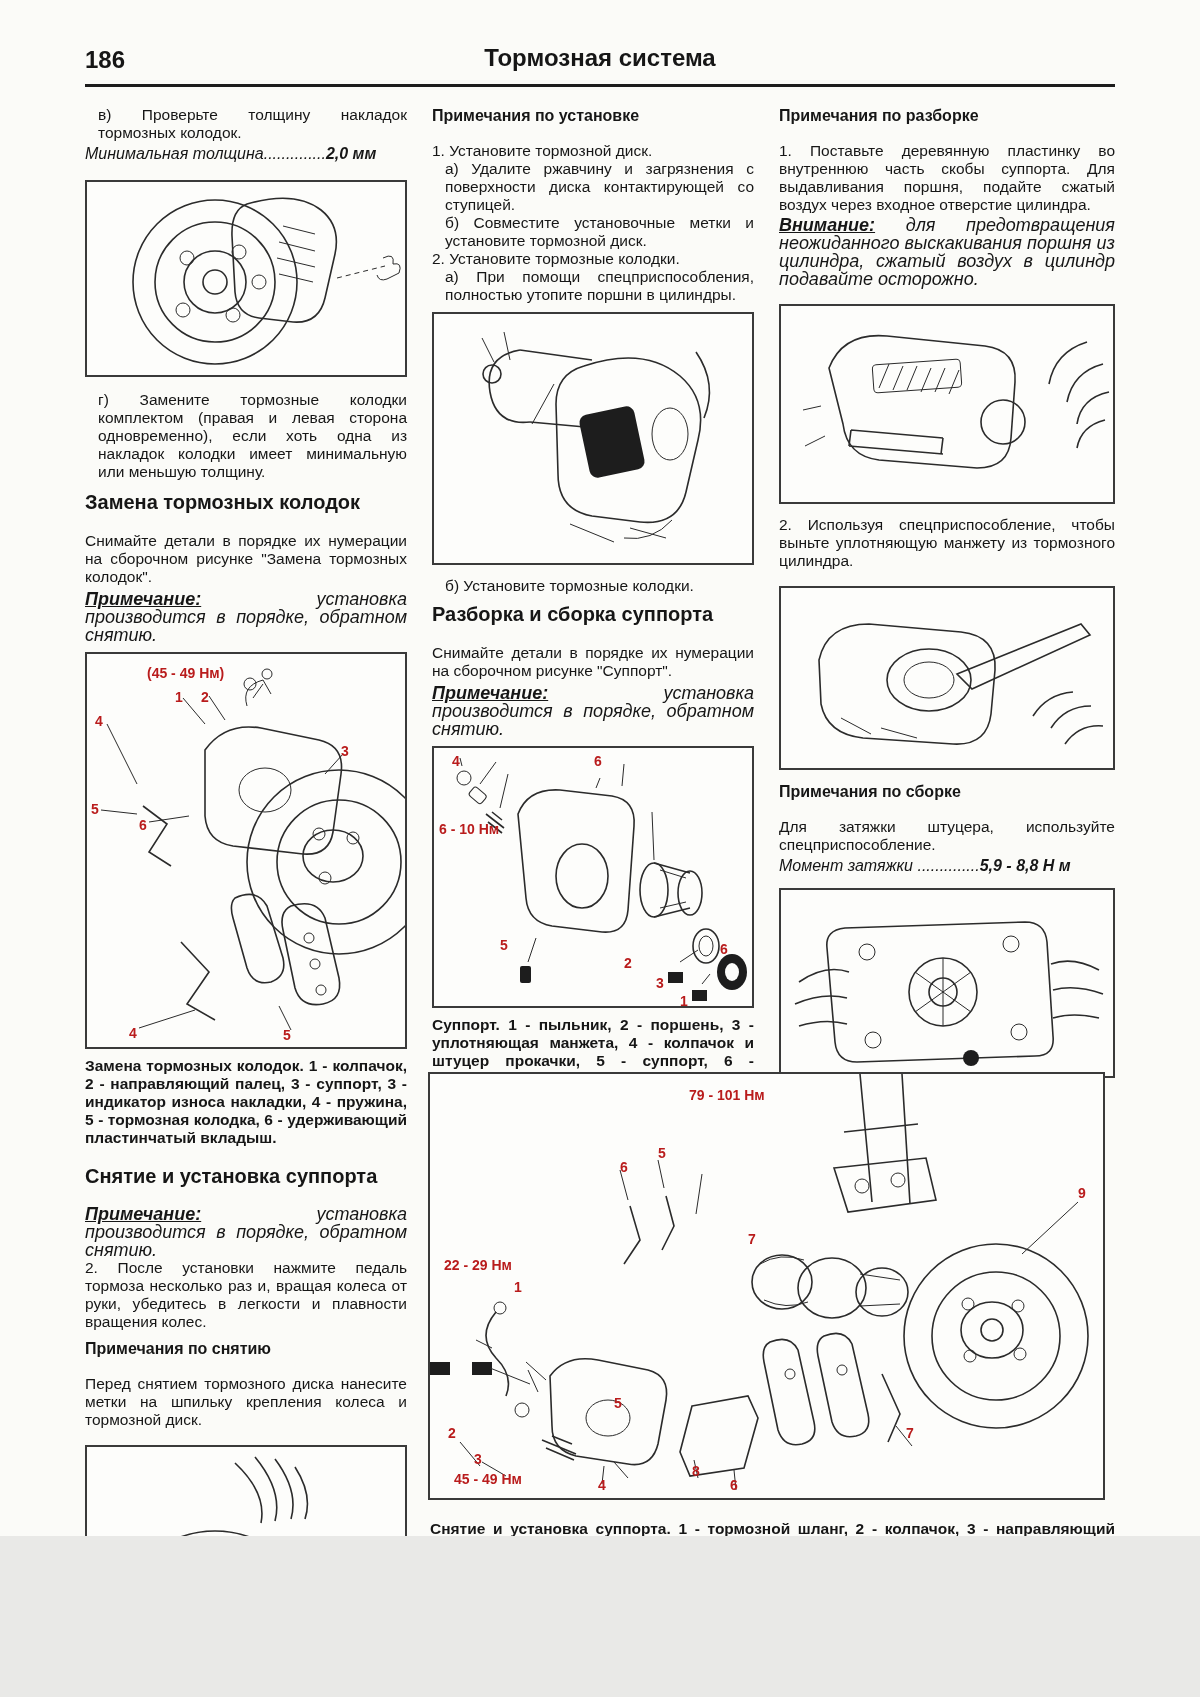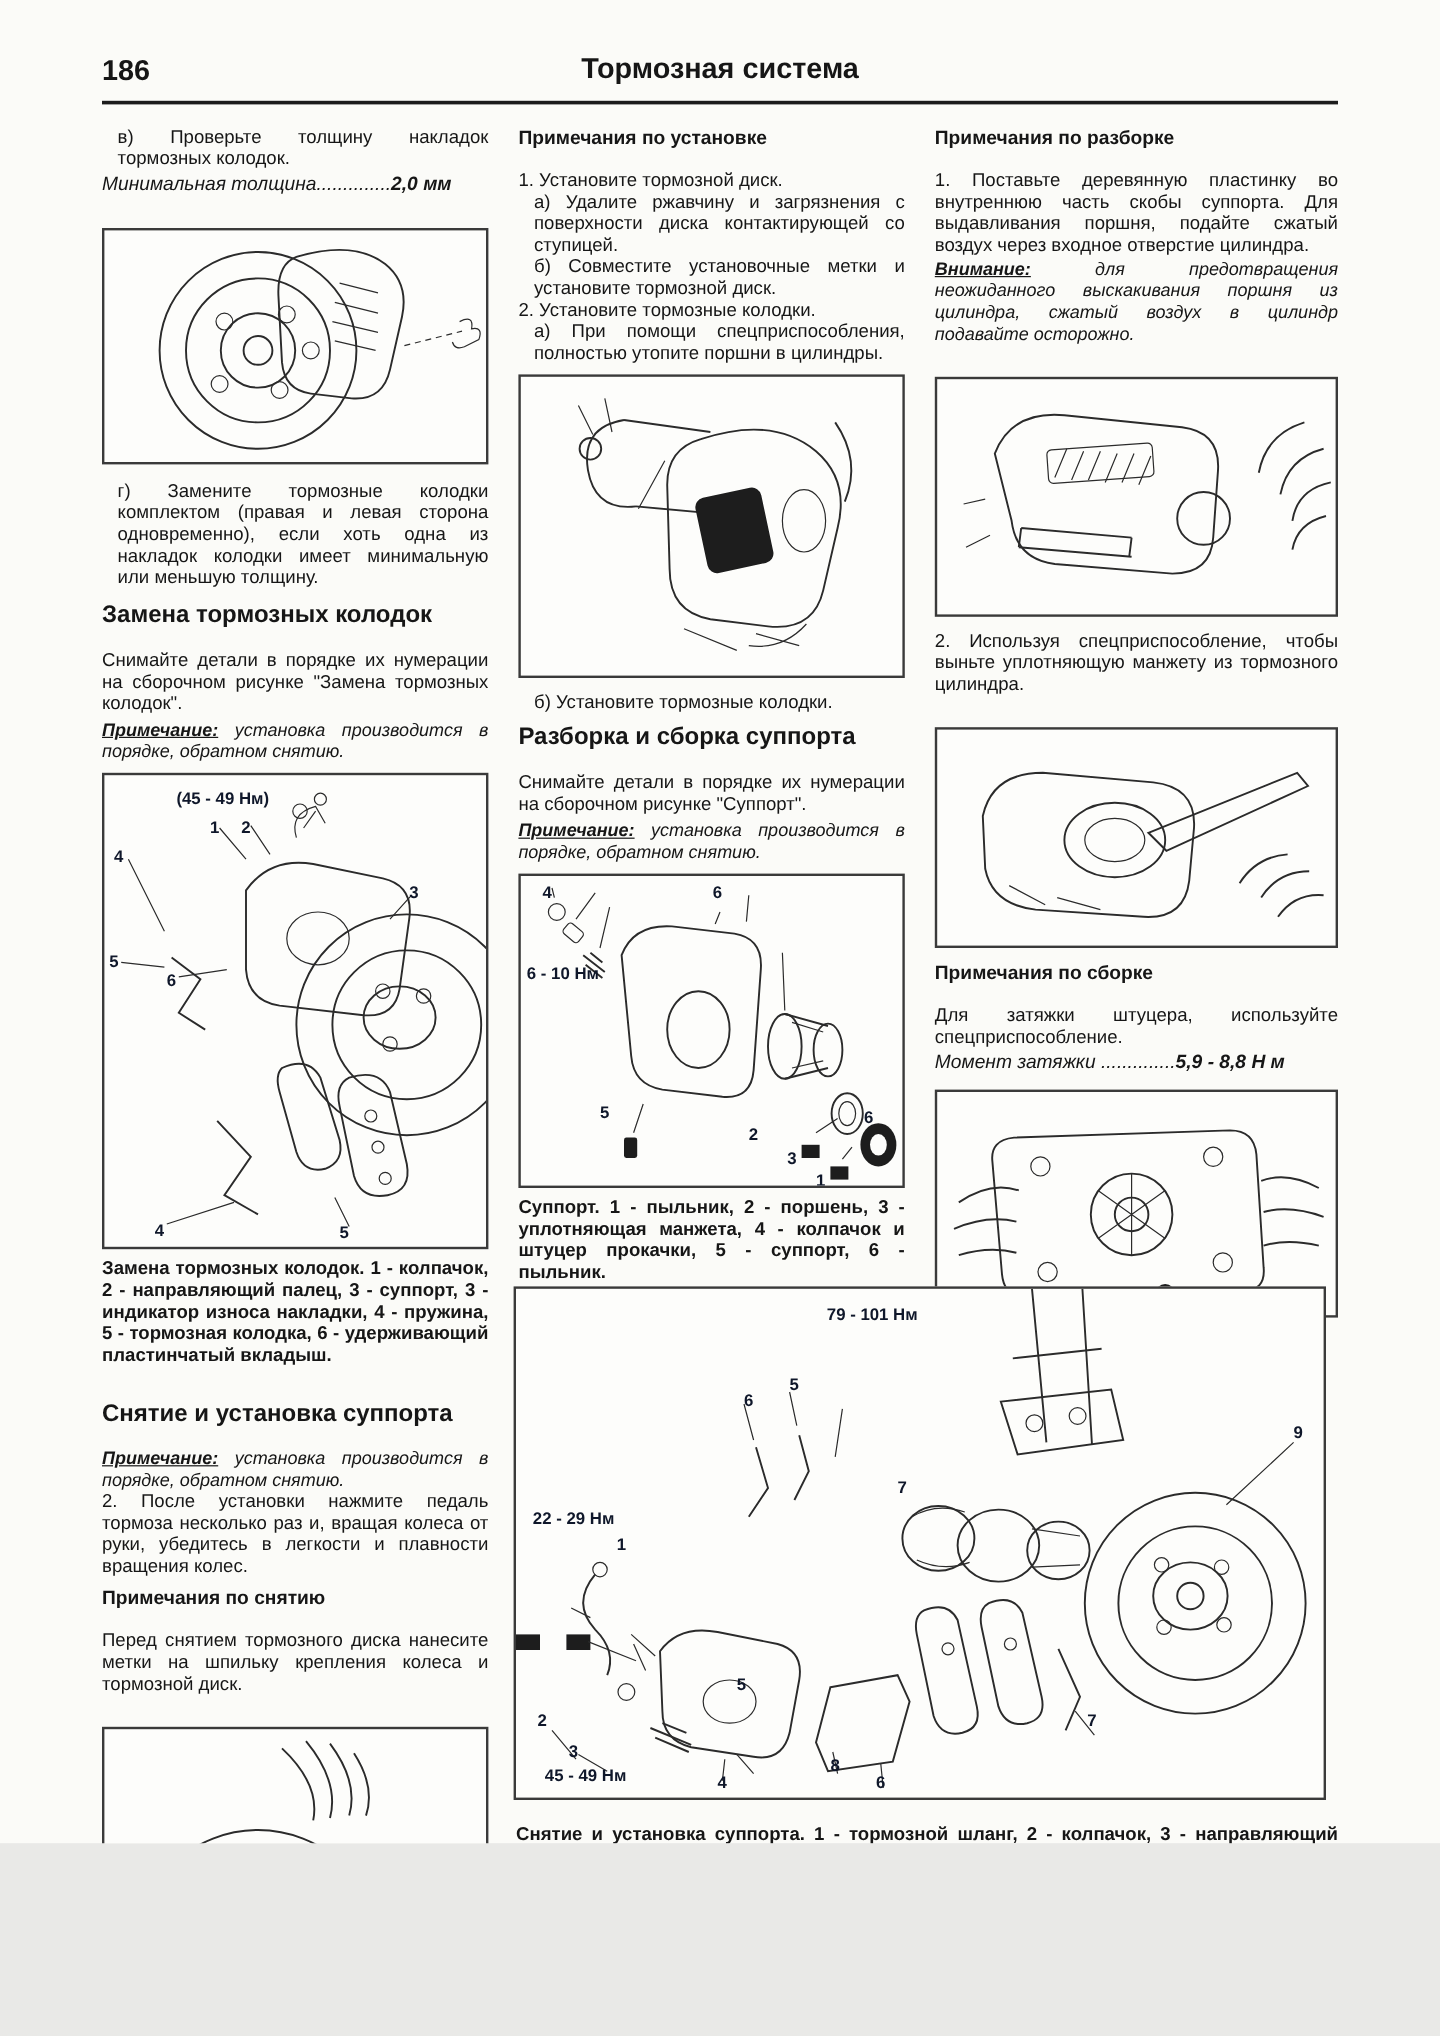--- a/index.html
+++ b/index.html
@@ -10,29 +10,29 @@
   .header-rule{position:absolute;left:85px;top:84px;width:1030px;height:3px;background:#1c1c1c;}
   .col{position:absolute;top:106px;}
   .col-left{left:85px;width:322px;}
   .col-mid{left:432px;width:322px;}
   .col-right{left:779px;width:336px;}
   p{margin:0;}
   .t{font-size:15.5px;line-height:18px;text-align:justify;}
   .sub{padding-left:13px;}
   .specline{font-style:italic;font-size:16px;line-height:20px;margin-top:2px;white-space:nowrap;}
   .specline .v{font-weight:700;}
-  .note{font-style:italic;font-size:15px;line-height:18px;text-align:justify;margin-top:4px;}
+  .note{font-style:italic;font-size:18px;line-height:18px;text-align:justify;margin-top:4px;}
   .note .nl{text-decoration:underline;font-weight:700;}
   .h2{font-size:20px;line-height:26px;font-weight:700;margin-top:8px;}
   .h3{font-size:16px;line-height:20px;font-weight:700;margin-top:8px;}
   .cap{font-size:15.5px;line-height:18px;font-weight:700;text-align:justify;margin-top:8px;}
   .figure{position:relative;background:#fdfdfb;border:2px solid #3a3a3a;box-sizing:border-box;overflow:hidden;}
   .figure svg{position:absolute;left:0;top:0;}
-  .fig-label{position:absolute;font-size:14px;font-weight:700;line-height:1;white-space:nowrap;color:#0f172a;}
-  .mt8{margin-top:8px;} .mt10{margin-top:26px;} .mt12{margin-top:12px;} .mt14{margin-top:14px;} .mt2{margin-top:2px;} .mt6{margin-top:6px;}
+  .fig-label{position:absolute;font-size:14px;font-weight:700;line-height:1;white-space:nowrap;color:#b91c1c;}
+  .mt8{margin-top:8px;} .mt10{margin-top:16px;} .mt12{margin-top:12px;} .mt14{margin-top:14px;} .mt2{margin-top:2px;} .mt6{margin-top:6px;}
   .bottom-fig{position:absolute;left:428px;top:1072px;width:677px;height:428px;}
   .bottom-cap{position:absolute;left:430px;top:1512px;width:685px;}
   .ln{stroke:#2b2b2b;stroke-width:1.6;fill:none;}
   .lnthin{stroke:#2b2b2b;stroke-width:1;fill:none;}
   .dk{fill:#1d1d1d;stroke:none;}
 </style>
 </head>
 <body>
 
 <div class="page">

